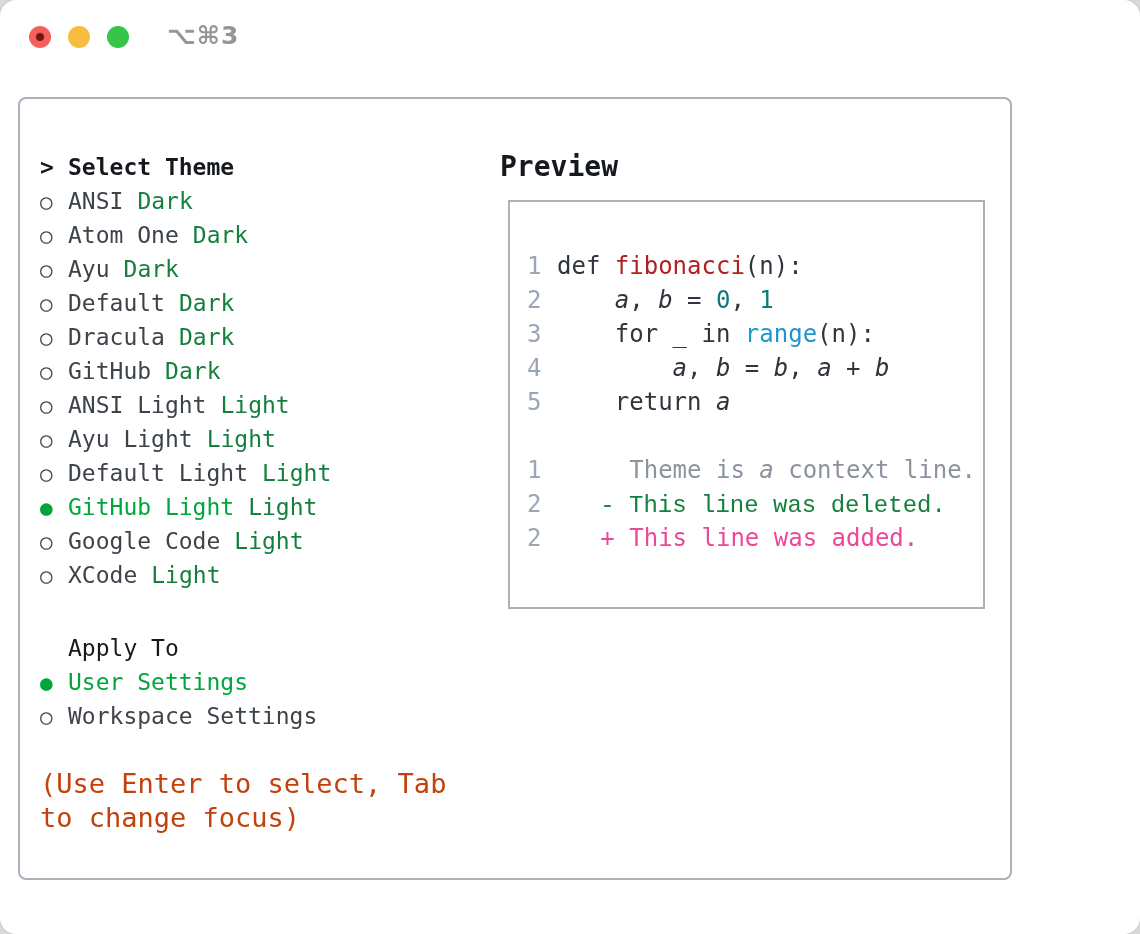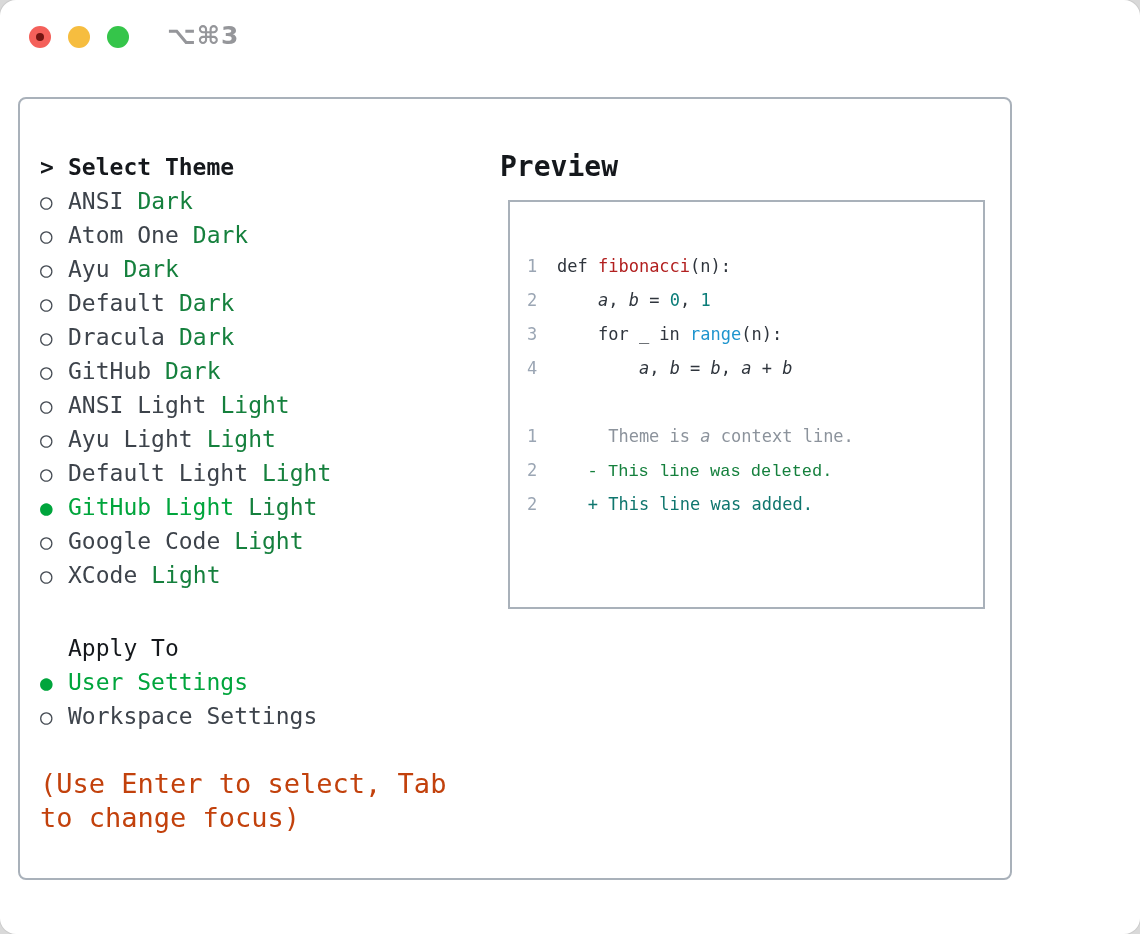--- a/index.html
+++ b/index.html
@@ -64,32 +64,32 @@
   .preview-title{
     position:absolute;left:480px;top:51px;height:34px;line-height:34px;
     font-size:28px;font-weight:bold;color:#15181c;
   }
   .preview-box{
     position:absolute;left:488px;top:101px;
     width:477px;height:409px;
     border:2px solid #a9b1ba;background:#fff;box-sizing:border-box;
     padding:47px 0 0 17px;overflow:hidden;
   }
-  .pline{height:34px;line-height:34px;font-size:17px;white-space:pre;}
+  .pline{height:34px;line-height:34px;font-size:24px;white-space:pre;}
   .ln{display:inline-block;width:30px;color:#9ba6b4;}
   .ptext span{white-space:pre;}
   .tk-code{color:#2f353d;}
   .tk-func{color:#b22020;}
   .tk-var{color:#2f353d;font-style:italic;}
   .tk-num{color:#0b7d79;}
   .tk-builtin{color:#1f95ce;}
   .tk-ctx{color:#8c939c;}
   .tk-ctxvar{color:#8c939c;font-style:italic;}
   .tk-del{color:#15803d;font-family:Liberation Mono, monospace;}
-  .tk-add{color:#0f766e;text-align:center;}
+  .tk-add{color:#ec4899;text-align:center;}
 </style>
 </head>
 <body>
 
 <div class="window">
 
   <div class="titlebar">
     <div class="lights" id="lights">
         <div class="light light-close"></div>
         <div class="light light-minimize"></div>
@@ -189,20 +189,21 @@
     </div>
 
     <div class="preview-title">Preview</div>
 
     <div class="preview-box">
       <div id="preview-lines">
           <div class="pline"><span class="ln">1</span><span class="ptext"><span class="tk-code">def </span><span class="tk-func">fibonacci</span><span class="tk-code">(n):</span></span></div>
           <div class="pline"><span class="ln">2</span><span class="ptext"><span class="tk-code">    </span><span class="tk-var">a</span><span class="tk-code">, </span><span class="tk-var">b</span><span class="tk-code"> = </span><span class="tk-num">0</span><span class="tk-code">, </span><span class="tk-num">1</span></span></div>
           <div class="pline"><span class="ln">3</span><span class="ptext"><span class="tk-code">    for _ in </span><span class="tk-builtin">range</span><span class="tk-code">(n):</span></span></div>
           <div class="pline"><span class="ln">4</span><span class="ptext"><span class="tk-code">        </span><span class="tk-var">a</span><span class="tk-code">, </span><span class="tk-var">b</span><span class="tk-code"> = </span><span class="tk-var">b</span><span class="tk-code">, </span><span class="tk-var">a</span><span class="tk-code"> + </span><span class="tk-var">b</span></span></div>
+          <div class="pline"><span class="ln">5</span><span class="ptext"><span class="tk-code">    return </span><span class="tk-var">a</span></span></div>
           <div class="pline"><span class="ln"></span><span class="ptext"></span></div>
           <div class="pline"><span class="ln">1</span><span class="ptext"><span class="tk-ctx">     Theme is </span><span class="tk-ctxvar">a</span><span class="tk-ctx"> context line.</span></span></div>
           <div class="pline"><span class="ln">2</span><span class="ptext"><span class="tk-del">   - This line was deleted.</span></span></div>
           <div class="pline"><span class="ln">2</span><span class="ptext"><span class="tk-add">   + This line was added.</span></span></div>
         </div>
     </div>
 
   </div>
 </div>
 

